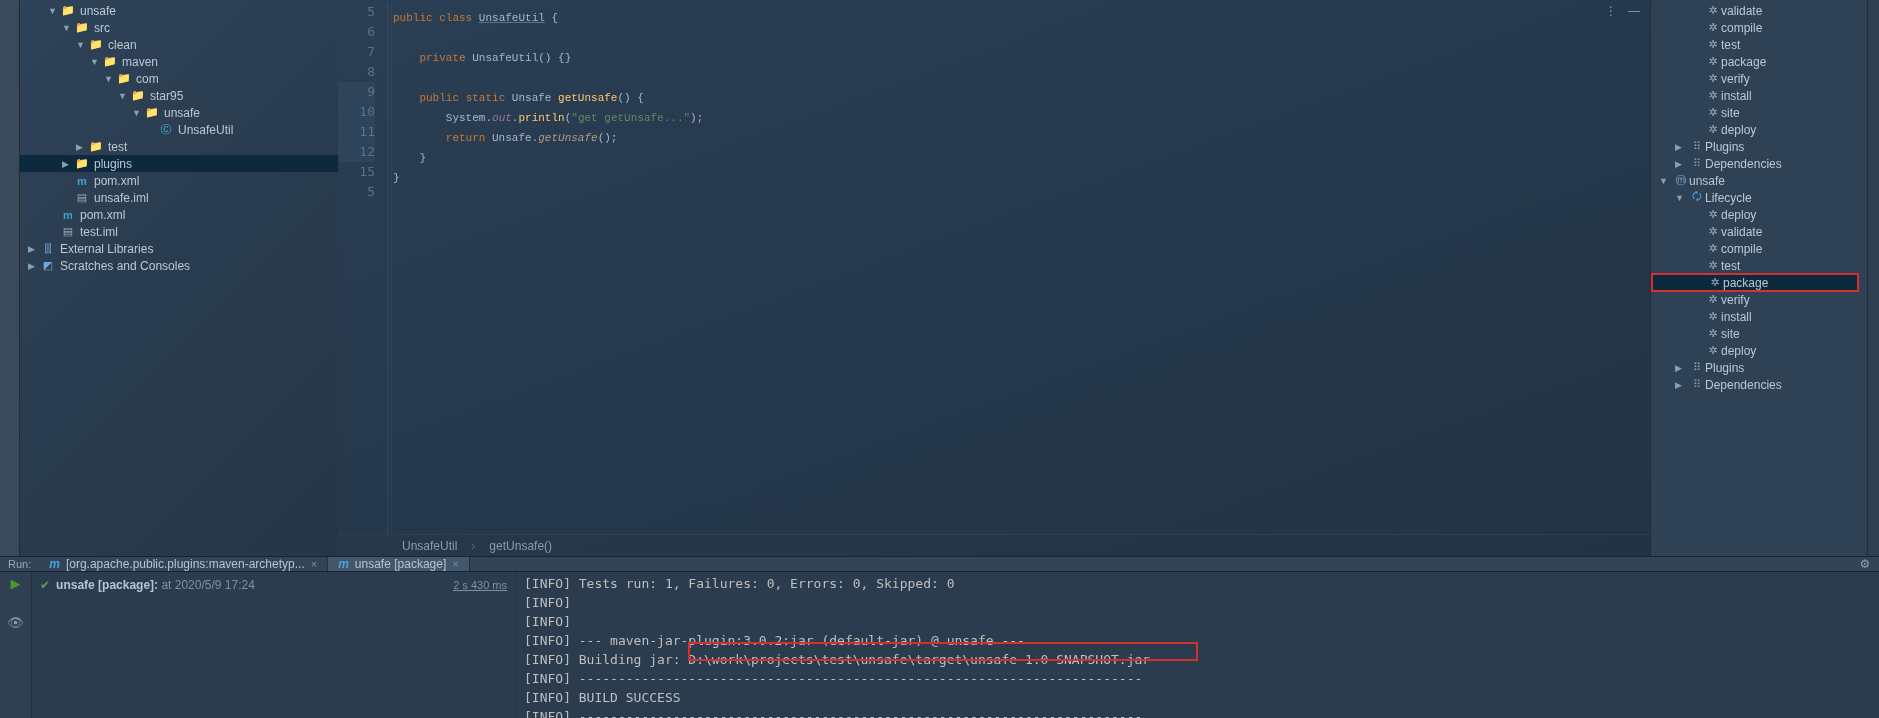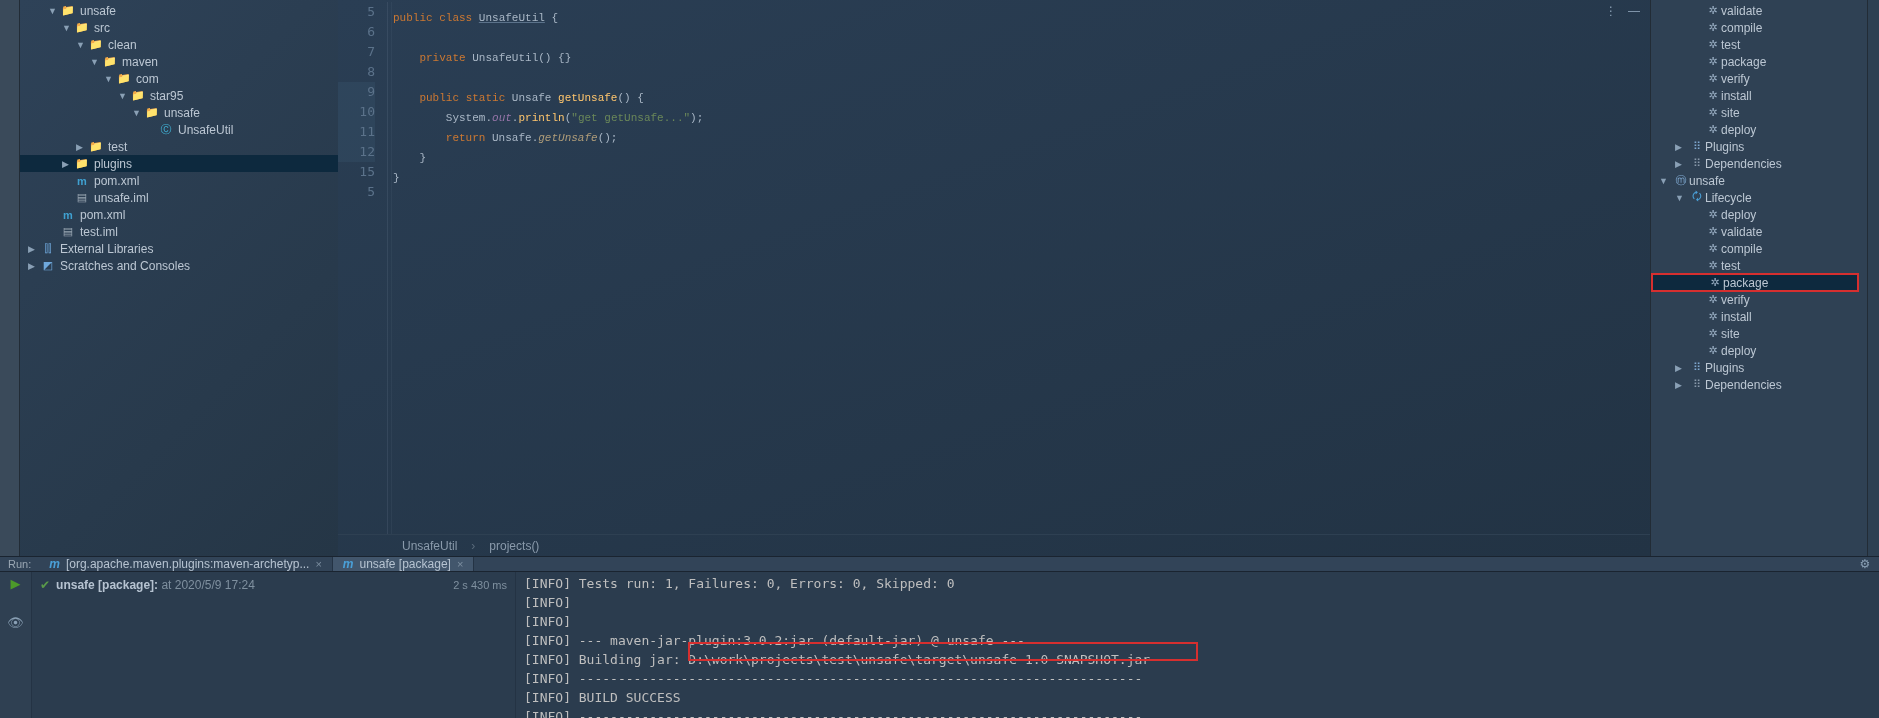--- a/index.html
+++ b/index.html
@@ -162,21 +162,21 @@
 .bb-left .play { color: #4c9a2a; font-size: 13px; }
 .bb-left .eye { color: #8aa0b5; font-size: 13px; }
 .run-tree {
   width: 484px;
   border-right: 1px solid #243344;
   padding: 4px 8px;
 }
 .rt-row { display: flex; align-items: center; gap: 6px; height: 18px; color: #b6c3d1; }
 .rt-check { color: #5a9a4a; font-size: 12px; }
 .rt-dim { color: #7f909f; }
-.rt-time { margin-left: auto; color: #7f909f; font-size: 11px; white-space: nowrap; }
+.rt-time { margin-left: auto; color: #7f909f; font-size: 11px; white-space: nowrap; text-decoration: underline; }
 .console {
   flex: 1;
   font-family: Consolas, monospace;
   font-size: 13px;
   line-height: 19px;
   padding: 2px 8px;
   color: #bfbfbf;
   white-space: pre;
   overflow: hidden;
 }
@@ -309,21 +309,21 @@
           <div class="gutter-highlight">11</div>
           <div class="gutter-highlight">12</div>
           <div>15</div>
           <div>5</div>
         </div>
       <div class="code" id="code-area"><div><span class="k-public">public class</span> <span class="classname">UnsafeUtil</span><span class="brace"> {</span></div><div> </div><div>    <span class="k-private">private</span> <span class="type">UnsafeUtil</span><span class="punct">() {}</span></div><div> </div><div>    <span class="k-public">public</span> <span class="k-static">static</span> <span class="type">Unsafe</span> <span class="method">getUnsafe</span><span class="punct">() {</span></div><div>        <span class="type">System</span><span class="punct">.</span><span class="field">out</span><span class="punct">.</span><span class="method">println</span><span class="punct">(</span><span class="str">"get getUnsafe..."</span><span class="punct">);</span></div><div>        <span class="k-return">return</span><span class="type"> Unsafe</span><span class="punct">.</span><span class="type"></span><span class="method-i">getUnsafe</span><span class="punct">();</span></div><div>    <span class="brace">}</span></div><div><span class="brace">}</span></div><div> </div></div>
     </div>
     <div class="breadcrumb">
       <span>UnsafeUtil</span>
       <span class="bc-sep">›</span>
-      <span>projects()</span>
+      <span>getUnsafe()</span>
     </div>
   </div>
 
   <div class="right-panel" id="maven-panel">
       <div class="rp-row" style="padding-left: 40px;">
         <span class="rp-arrow"></span>
         <span class="rp-icon gear">✲</span>
         <span>validate</span>
       </div>
       <div class="rp-row" style="padding-left: 40px;">
@@ -438,21 +438,21 @@
       </div>
     </div>
   <div class="right-gutter"></div>
 </div>
 
 <div class="bottom-panel">
   <div class="tabbar">
     <div class="run-label">Run:</div>
     <div class="tab">
       <span class="m">m</span>
-      <span>[org.apache.maven.plugins:maven-archetyp...</span>
+      <span>[org.apache.public.plugins:maven-archetyp...</span>
       <span class="close">×</span>
     </div>
     <div class="tab active">
       <span class="m">m</span>
       <span>unsafe [package]</span>
       <span class="close">×</span>
     </div>
     <div class="gearwrap">⚙</div>
   </div>
   <div class="bottom-body">

